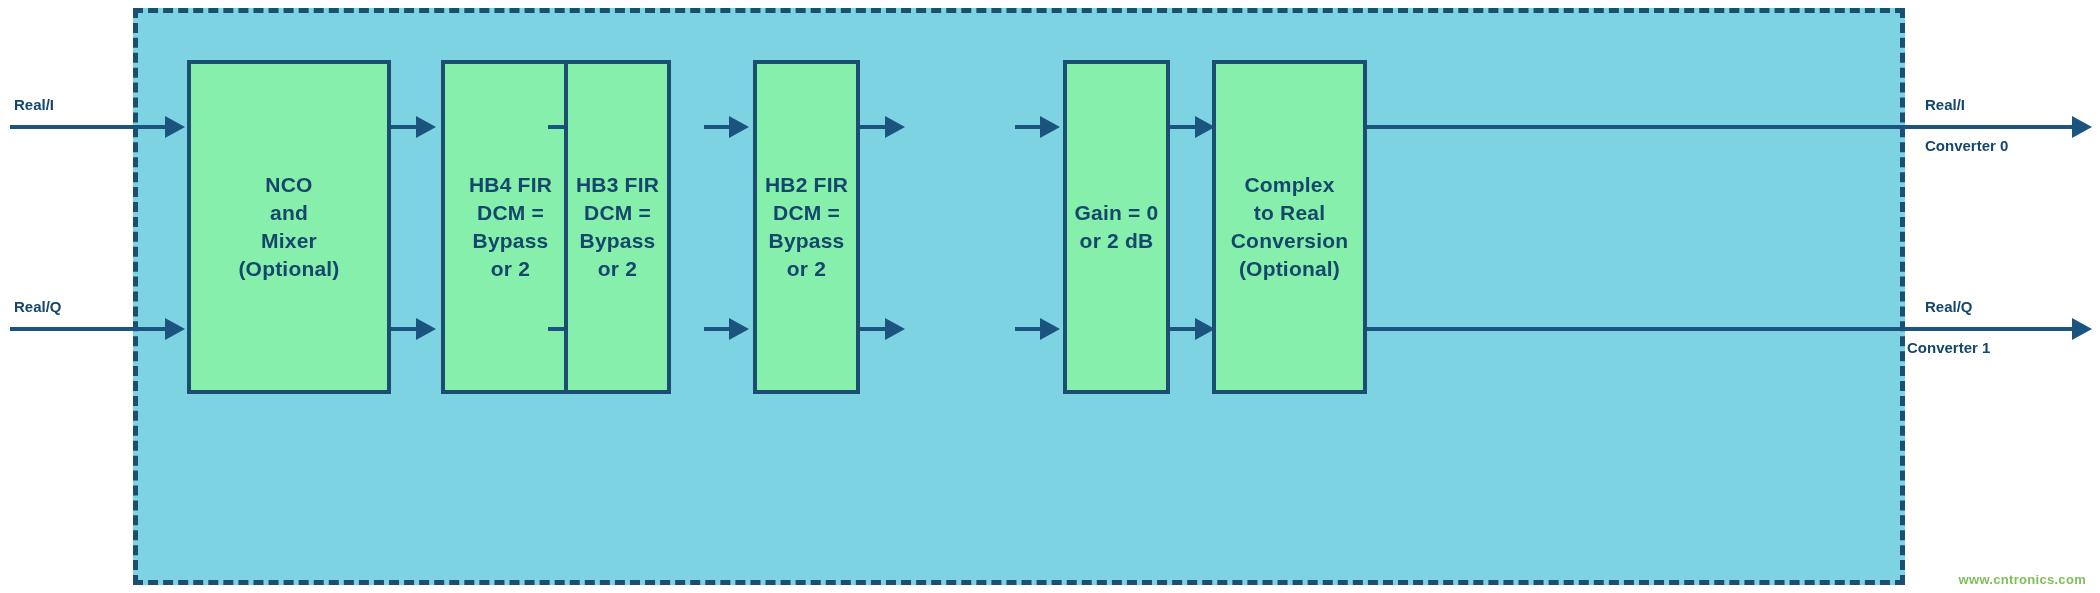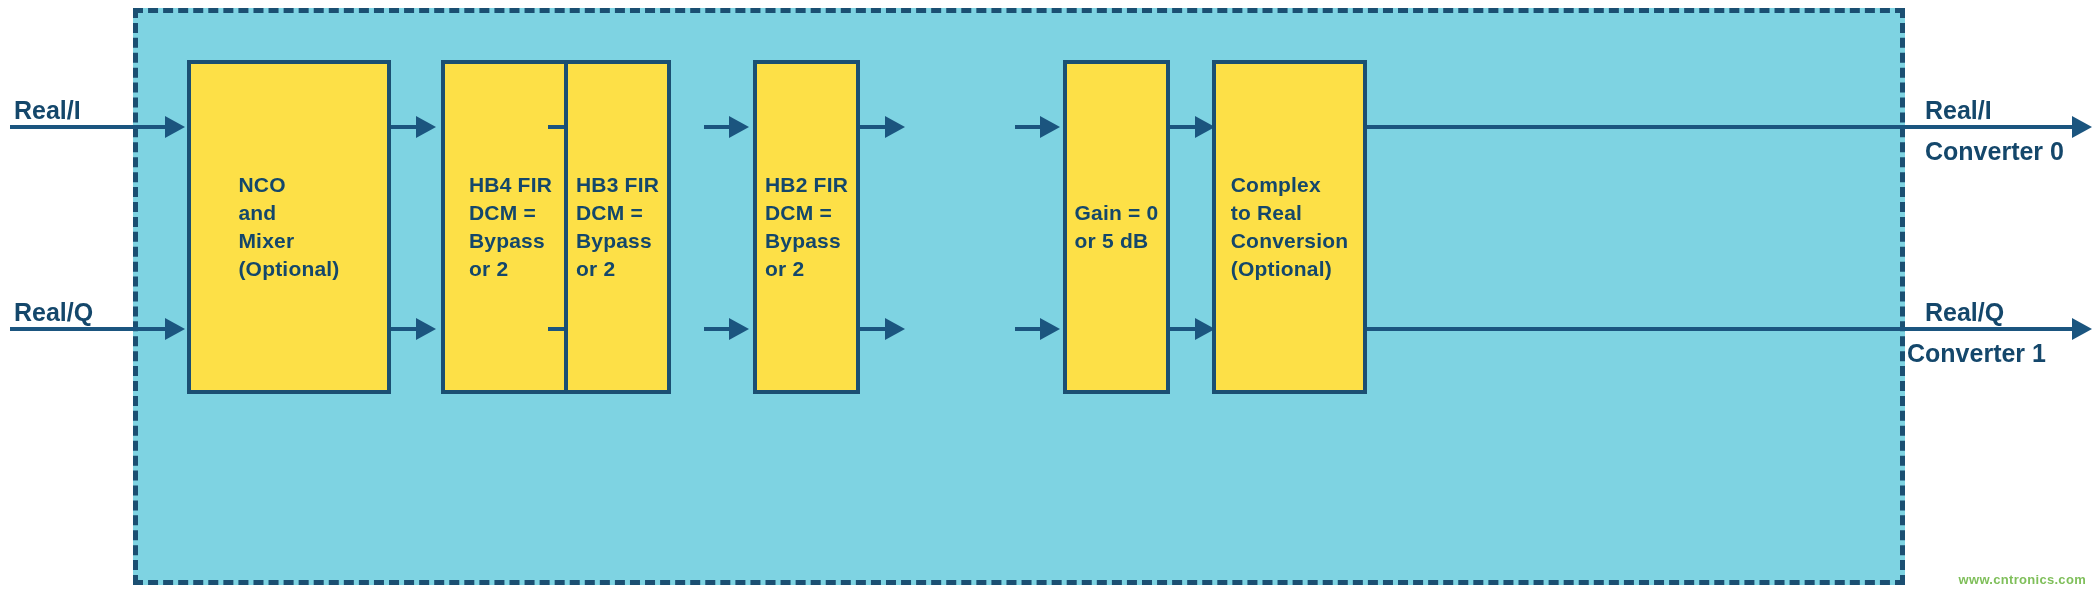--- a/index.html
+++ b/index.html
@@ -14,26 +14,27 @@
     left:133px; top:8px;
     width:1772px; height:577px;
     background:#7ED3E2;
     border:5px dashed #1B4F72;
     box-sizing:border-box;
   }
 
   
   .block{
     position:absolute;
-    background:#fde047;
+    background:#86efac;
     border:4px solid #1B4F72;
     box-sizing:border-box;
     display:flex;
     align-items:center;
     justify-content:center;
+    text-align:center;
     color:#14476B;
     font-weight:bold;
     font-size:21px;
     line-height:1.33;
     letter-spacing:.2px;
   }
   .block .lbl{white-space:pre-line;padding:0 4px;}
 
   
   .wire{
@@ -47,21 +48,21 @@
     border-top:11px solid transparent;
     border-bottom:11px solid transparent;
     border-left:20px solid #1B557F;
   }
 
   
   .port-label{
     position:absolute;
     color:#14476B;
     font-weight:bold;
-    font-size:25px;
+    font-size:15px;
     white-space:nowrap;
   }
 
   .watermark{
     position:absolute;
     right:14px;
     bottom:6px;
     color:#7FBF5A;
     font-size:13px;
     font-weight:bold;
@@ -132,21 +133,21 @@
   <div class="arrow" style="left:885px; top:318px;"></div>
 
 
   <div class="wire" style="left:1015px; top:125px; width:32px;"></div>
   <div class="arrow" style="left:1040px; top:116px;"></div>
   <div class="wire" style="left:1015px; top:327px; width:32px;"></div>
   <div class="arrow" style="left:1040px; top:318px;"></div>
 
   <div class="block" style="left:1063px; top:60px; width:107px; height:334px;">
     <span class="lbl">Gain = 0
-or 5 dB</span>
+or 2 dB</span>
   </div>
 
   <div class="wire" style="left:1170px; top:125px; width:32px;"></div>
   <div class="arrow" style="left:1195px; top:116px;"></div>
   <div class="wire" style="left:1170px; top:327px; width:32px;"></div>
   <div class="arrow" style="left:1195px; top:318px;"></div>
 
   <div class="block" style="left:1212px; top:60px; width:155px; height:334px;">
     <span class="lbl">Complex
 to Real

